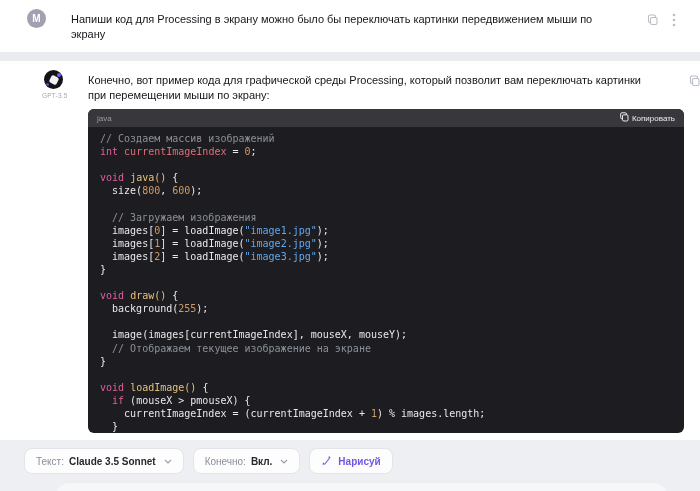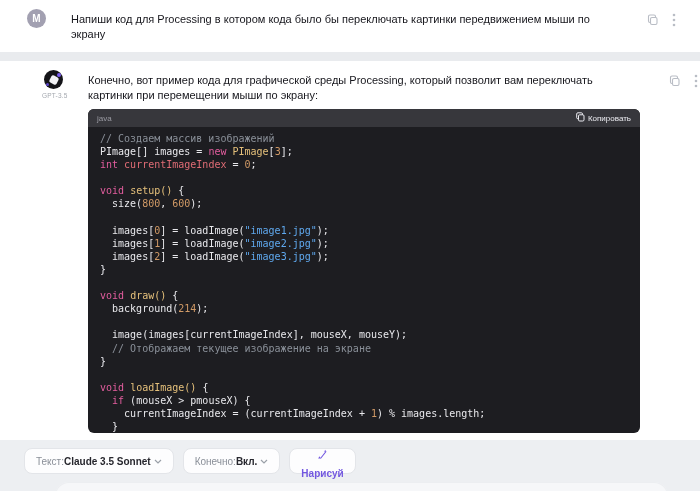--- a/index.html
+++ b/index.html
@@ -19,56 +19,56 @@
   .bot-avatar { background:#141418; position:relative; }
   .bot-logo { width:8px; height:8px; background:#f2f2f5; border-radius:2px; transform:rotate(28deg); }
   .bot-logo-dot { position:absolute; width:4px; height:4px; border-radius:50%; background:#7a5cf0; top:3px; right:2px; }
   .bot-logo-dot2 { position:absolute; width:3px; height:3px; border-radius:50%; background:#5b46c9; bottom:3px; left:2px; }
   .model-label { font-size:6.5px; color:#a4a8af; margin-top:3px; margin-left:-2px; letter-spacing:.2px; }
   .msg-body { flex:1; max-width:572px; margin-left:10px; padding-top:3px; font-size:11px; line-height:15px; color:#16161c; display:flex; flex-direction:column; min-height:0; }
   .msg-actions { flex:0 0 64px; display:flex; justify-content:flex-end; align-items:center; gap:13px; padding-top:4px; padding-right:6px; }
   .icon-btn { background:none; border:none; cursor:pointer; display:flex; align-items:center; color:#b9bdc5; padding:0; }
 
   
-  .codeblock { margin-top:6px; width:552px; border-radius:6px; overflow:hidden; background:#1d1d21; display:flex; flex-direction:column; flex:1; min-height:0; }
+  .codeblock { margin-top:6px; width:596px; border-radius:6px; overflow:hidden; background:#1d1d21; display:flex; flex-direction:column; flex:1; min-height:0; }
   .code-header { background:#37373c; height:18px; flex:0 0 18px; display:flex; align-items:center; justify-content:space-between; padding:0 9px; }
   .code-lang { font-size:8px; color:#9a9aa2; }
   .code-copy { background:none; border:none; cursor:pointer; color:#ececf1; font-size:8px; font-family:"Liberation Sans",sans-serif; display:flex; align-items:center; gap:3px; }
   .code-body { padding:5px 12px 0 12px; overflow:hidden; flex:1; }
   .code-line { font-family:"DejaVu Sans Mono", monospace; font-size:10px; line-height:13.1px; white-space:pre; color:#e8e8ec; }
   .tok-c { color:#8a9099; }
   .tok-k { color:#e25d9e; }
   .tok-f { color:#e5c07b; }
   .tok-n { color:#d19a66; }
   .tok-s { color:#5fa8ee; }
   .tok-v { color:#e06c75; }
 
   
   .bottom { position:absolute; left:0; right:0; bottom:0; height:51px; background:#edeff2; }
   .toolbar { display:flex; gap:9px; padding:8px 0 0 24px; }
-  .tb-btn { display:inline-flex; align-items:center; height:26px; padding:0 11px; background:#fdfdfe; border:1px solid #e3e5e9; border-radius:8px; font-size:10px; cursor:pointer; font-family:"Liberation Sans",sans-serif; }
+  .tb-btn { display:inline-flex; align-items:center; gap:5px; height:26px; padding:0 11px; background:#fdfdfe; border:1px solid #e3e5e9; border-radius:8px; font-size:10px; cursor:pointer; font-family:"Liberation Sans",sans-serif; }
   .tb-label { color:#8a8f98; }
   .tb-value { color:#27272e; font-weight:bold; }
-  .tb-draw { color:#7257e0; font-weight:bold; gap:6px;flex-direction:column; }
+  .tb-draw { color:#7257e0; font-weight:bold; gap:6px; }
   .chev { margin-left:3px; display:flex; }
 
   
   .input-bar { margin:8px 0 0 55px; width:613px; height:40px; background:#f6f7f9; border-radius:14px 14px 0 0; display:flex; align-items:center; padding:0 8px 0 14px; box-shadow:0 0 0 1px #eceef1 inset; }
 </style>
 </head>
 <body>
 
 <section class="msg user-section">
   <div class="avatar-col">
     <div class="avatar user-avatar">
       <span>M</span>
     </div>
   </div>
   <div class="msg-body">
-    <p>Напиши код для Processing в котором кода было бы переключать картинки передвижением мыши по экрану</p>
+    <p>Напиши код для Processing в экрану можно было бы переключать картинки передвижением мыши по экрану</p>
   </div>
   <div class="msg-actions">
     <button class="icon-btn">
       <span>
         <svg width="12" height="12" viewBox="0 0 12 12" fill="none" stroke="#b9bdc5" stroke-width="1.1">
           <rect x="3.5" y="3.5" width="6.5" height="7" rx="1.5"></rect>
           <path d="M8.5 3.5 V2.5 A1.5 1.5 0 0 0 7 1 H3 A1.5 1.5 0 0 0 1.5 2.5 V7 A1.5 1.5 0 0 0 3 8.5"></path>
         </svg>
       </span>
     </button>
@@ -103,33 +103,33 @@
             <svg width="9" height="10" viewBox="0 0 9 10" fill="none" stroke="#ececf1" stroke-width="1">
               <rect x="2.5" y="2.8" width="5.5" height="6.2" rx="1.2"></rect>
               <path d="M6.5 2.8 V2 A1.2 1.2 0 0 0 5.3 0.8 H1.9 A1.2 1.2 0 0 0 0.7 2 V5.6 A1.2 1.2 0 0 0 1.9 6.8"></path>
             </svg>
           </span>
           <span>Копировать</span>
         </button>
       </div>
       <div class="code-body">
           <div class="code-line"><span class="tok-c">// Создаем массив изображений</span></div>
-          <div class="code-line"><span>PImage[] images = </span><span class="tok-k">new</span><span> </span><span class="tok-f">PImage</span><span>[</span><span class="tok-n">3</span><span>];</span></div>
           <div class="code-line"><span class="tok-k">int</span><span> </span><span class="tok-v">currentImageIndex</span><span> = </span><span class="tok-n">0</span><span>;</span></div>
           <div class="code-line">&nbsp;</div>
-          <div class="code-line"><span class="tok-k">void</span><span> </span><span class="tok-f">setup()</span><span> {</span></div>
+          <div class="code-line"><span class="tok-k">void</span><span> </span><span class="tok-f">java()</span><span> {</span></div>
           <div class="code-line"><span>  size(</span><span class="tok-n">800</span><span>, </span><span class="tok-n">600</span><span>);</span></div>
           <div class="code-line">&nbsp;</div>
+          <div class="code-line"><span class="tok-c">  // Загружаем изображения</span></div>
           <div class="code-line"><span>  images[</span><span class="tok-n">0</span><span>] = loadImage(</span><span class="tok-s">"image1.jpg"</span><span>);</span></div>
           <div class="code-line"><span>  images[</span><span class="tok-n">1</span><span>] = loadImage(</span><span class="tok-s">"image2.jpg"</span><span>);</span></div>
           <div class="code-line"><span>  images[</span><span class="tok-n">2</span><span>] = loadImage(</span><span class="tok-s">"image3.jpg"</span><span>);</span></div>
           <div class="code-line"><span>}</span></div>
           <div class="code-line">&nbsp;</div>
           <div class="code-line"><span class="tok-k">void</span><span> </span><span class="tok-f">draw()</span><span> {</span></div>
-          <div class="code-line"><span>  background(</span><span class="tok-n">214</span><span>);</span></div>
+          <div class="code-line"><span>  background(</span><span class="tok-n">255</span><span>);</span></div>
           <div class="code-line">&nbsp;</div>
           <div class="code-line"><span>  image(images[currentImageIndex], mouseX, mouseY);</span></div>
           <div class="code-line"><span class="tok-c">  // Отображаем текущее изображение на экране</span></div>
           <div class="code-line"><span>}</span></div>
           <div class="code-line">&nbsp;</div>
           <div class="code-line"><span class="tok-k">void</span><span> </span><span class="tok-f">loadImage()</span><span> {</span></div>
           <div class="code-line"><span>  </span><span class="tok-k">if</span><span> (mouseX &gt; pmouseX) {</span></div>
           <div class="code-line"><span>    currentImageIndex = (currentImageIndex + </span><span class="tok-n">1</span><span>) % images.length;</span></div>
           <div class="code-line"><span>  }</span></div>
         </div>

